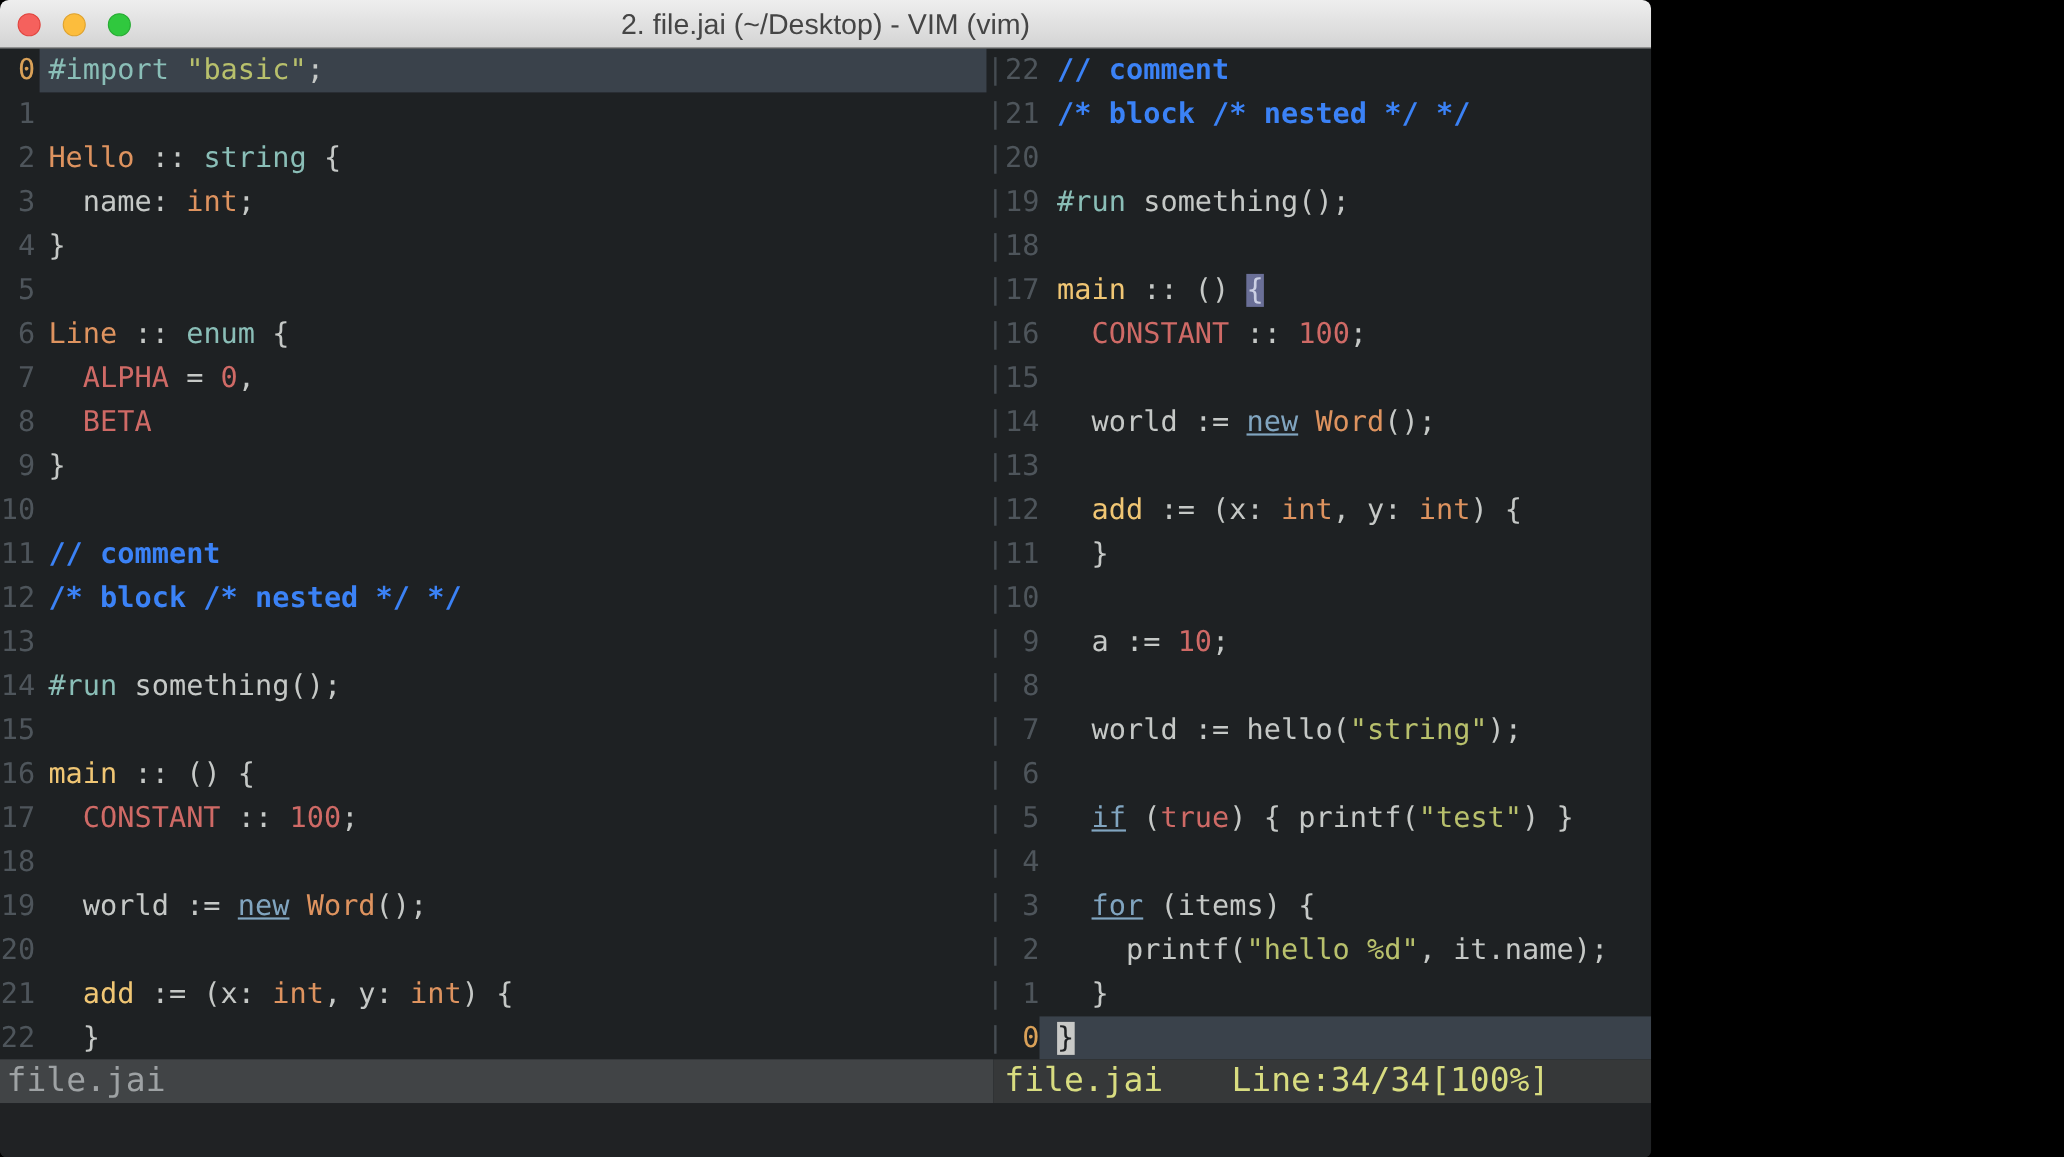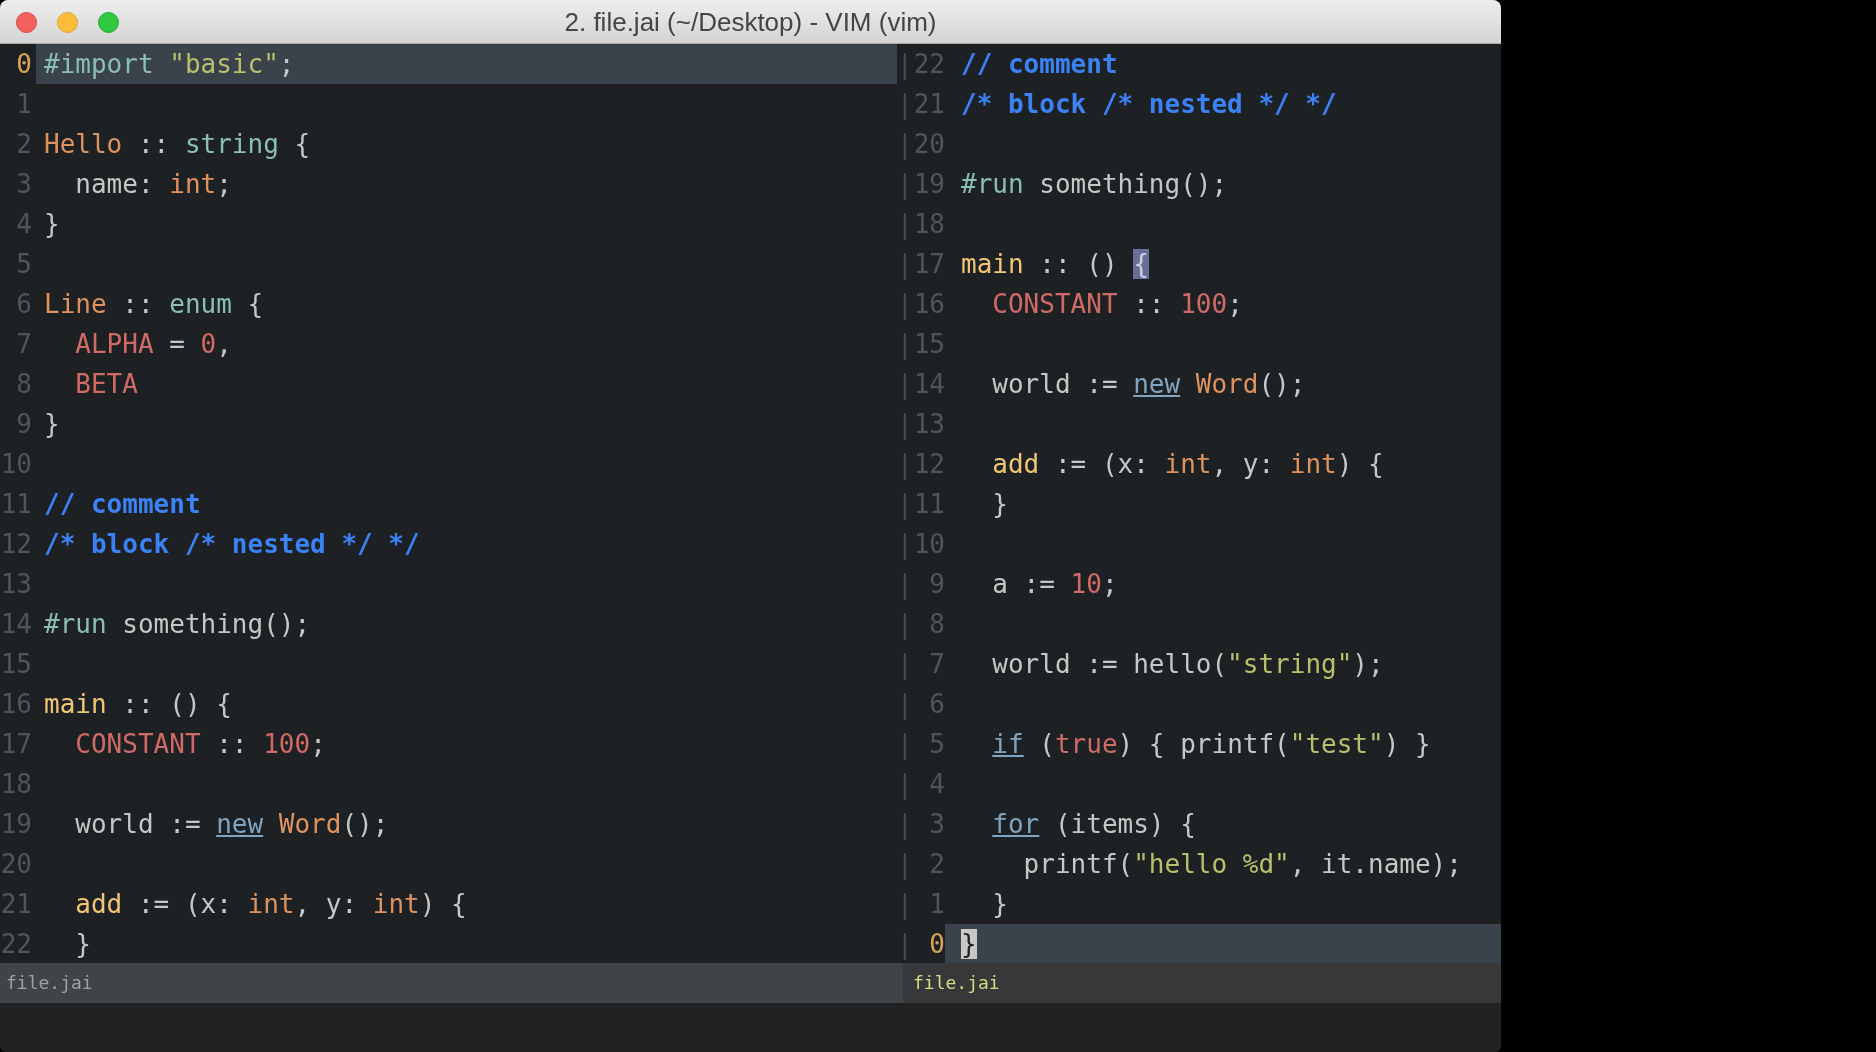--- a/index.html
+++ b/index.html
@@ -46,21 +46,21 @@
   .t-type      { color:#de935f; }
   .t-constant  { color:#cf6a66;text-align:center; }
   .t-function  { color:#f0c674; }
   .t-string    { color:#b8c06c; }
   .t-keyword   { color:#81a5c0;text-decoration:underline; }
   .t-matchparen{ background:#6a6f97; color:#ccd0e4; }
   .t-cursor    { background:#c8c9c7; color:#1e2123; }
 
   
   .statusrow { flex:0 0 40px; height:40px; display:flex; }
-  .statusbar { height:40px; line-height:40px; font-size:18px; display:flex;
+  .statusbar { height:40px; line-height:40px; font-size:30px; display:flex;
                column-gap:62px; white-space:pre; }
   .statusbar.left  { width:903px; flex:0 0 903px; background:#414446; color:#9ea2a4; padding-left:6px; }
   .statusbar.right { flex:1 1 auto; background:#363839; color:#d8dc80; padding-left:10px; }
 
   
   .cmdline { flex:0 0 49px; background:#202224; }
 </style>
 </head>
 <body>
 
@@ -127,18 +127,19 @@
         <div class="line current"><span class="pipe">|</span><span class="gutter cur-num">0</span><span class="code"><span class="t-cursor">}</span></span></div>
       </div>
   </div>
 
   <div class="statusrow">
     <div class="statusbar left">
       <span>file.jai</span>
     </div>
     <div class="statusbar right">
       <span>file.jai</span>
+      <span>Line:34/34[100%]</span>
     </div>
   </div>
 
   <div class="cmdline"></div>
 
 </div>
 
 </body></html>

